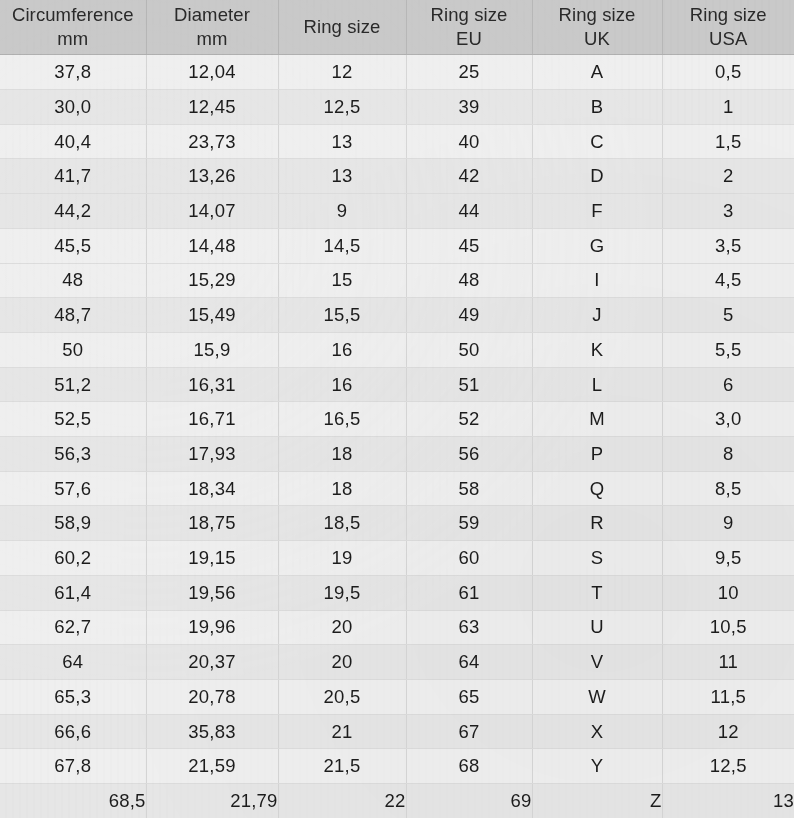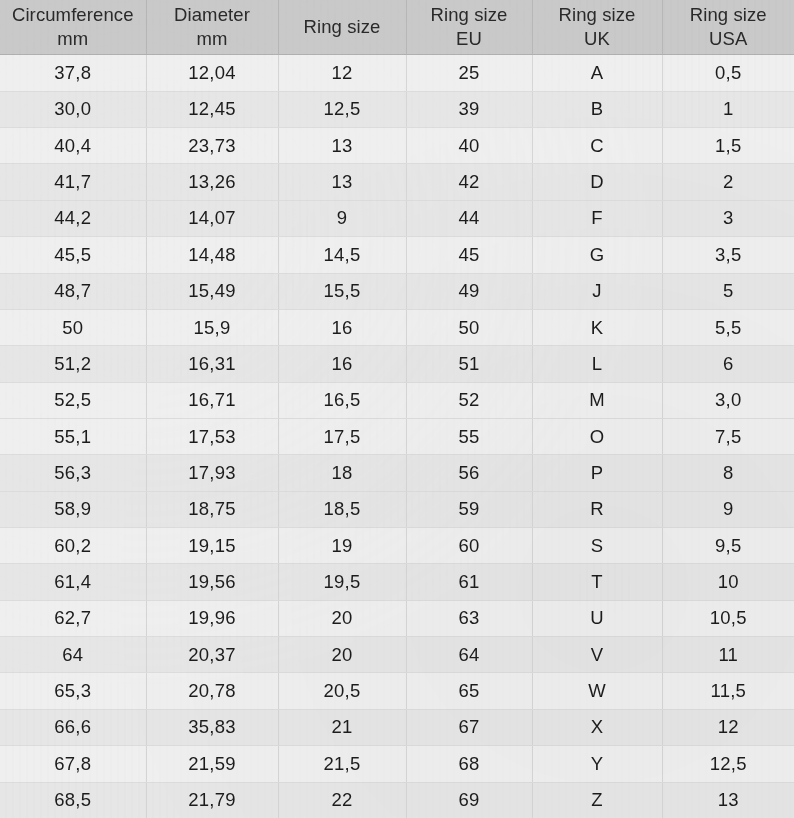--- a/index.html
+++ b/index.html
@@ -51,21 +51,21 @@
     height: 28.4px;
     border-right: 1px solid #d6d6d6;
     border-bottom: 1px solid #dcdcdc;
     vertical-align: middle;
     letter-spacing: 0.2px;
   }
   tbody td:last-child { border-right: none; }
 
   tbody tr.odd td  { background: #efefef; }
   tbody tr.even td { background: #e6e6e6; }
-  tbody tr:last-child td { border-bottom: none; }
+  tbody tr:last-child td { border-bottom: none; text-align: right; }
 
   
   .texture {
     position: absolute;
     left: 0; top: 0;
     width: 794px;
     height: 818px;
     pointer-events: none;
     background:
       repeating-linear-gradient(90deg,
@@ -163,20 +163,28 @@
           <td>3</td>
         </tr>
         <tr class="odd">
           <td>45,5</td>
           <td>14,48</td>
           <td>14,5</td>
           <td>45</td>
           <td>G</td>
           <td>3,5</td>
         </tr>
+        <tr class="odd">
+          <td>48</td>
+          <td>15,29</td>
+          <td>15</td>
+          <td>48</td>
+          <td>I</td>
+          <td>4,5</td>
+        </tr>
         <tr class="even">
           <td>48,7</td>
           <td>15,49</td>
           <td>15,5</td>
           <td>49</td>
           <td>J</td>
           <td>5</td>
         </tr>
         <tr class="odd">
           <td>50</td>
@@ -195,36 +203,36 @@
           <td>6</td>
         </tr>
         <tr class="odd">
           <td>52,5</td>
           <td>16,71</td>
           <td>16,5</td>
           <td>52</td>
           <td>M</td>
           <td>3,0</td>
         </tr>
-        <tr class="odd">
-          <td>55,1</td>
-          <td>17,53</td>
-          <td>17,5</td>
-          <td>55</td>
-          <td>O</td>
-          <td>7,5</td>
-        </tr>
         <tr class="even">
           <td>56,3</td>
           <td>17,93</td>
           <td>18</td>
           <td>56</td>
           <td>P</td>
           <td>8</td>
         </tr>
+        <tr class="odd">
+          <td>57,6</td>
+          <td>18,34</td>
+          <td>18</td>
+          <td>58</td>
+          <td>Q</td>
+          <td>8,5</td>
+        </tr>
         <tr class="even">
           <td>58,9</td>
           <td>18,75</td>
           <td>18,5</td>
           <td>59</td>
           <td>R</td>
           <td>9</td>
         </tr>
         <tr class="odd">
           <td>60,2</td>

